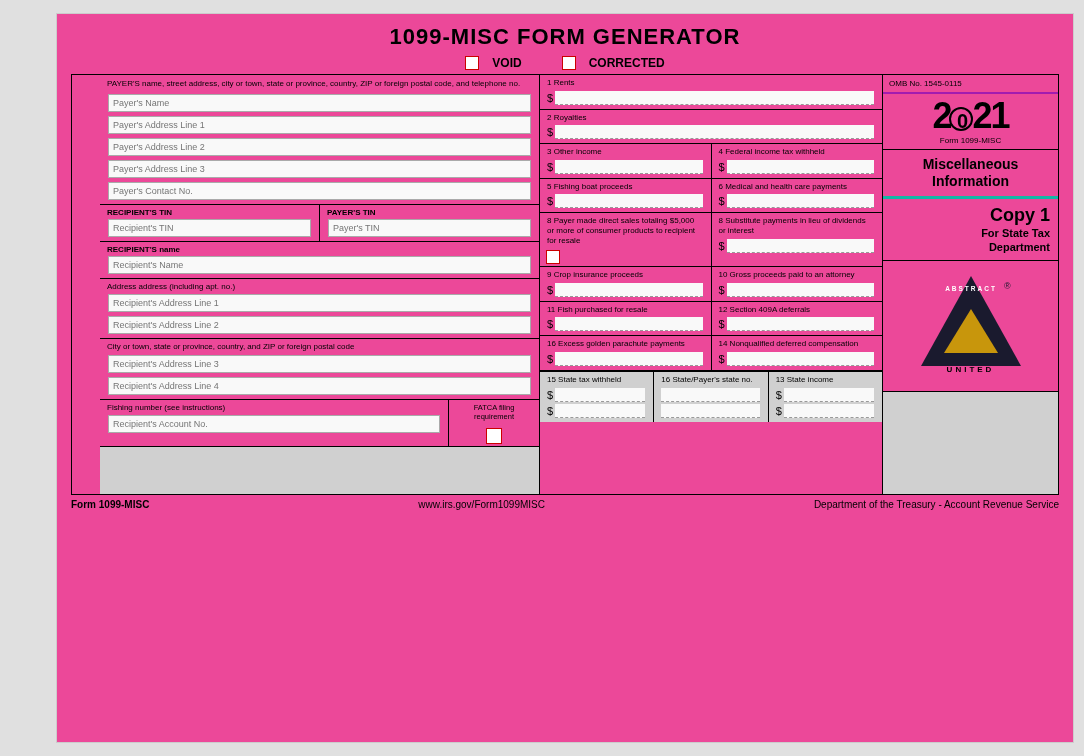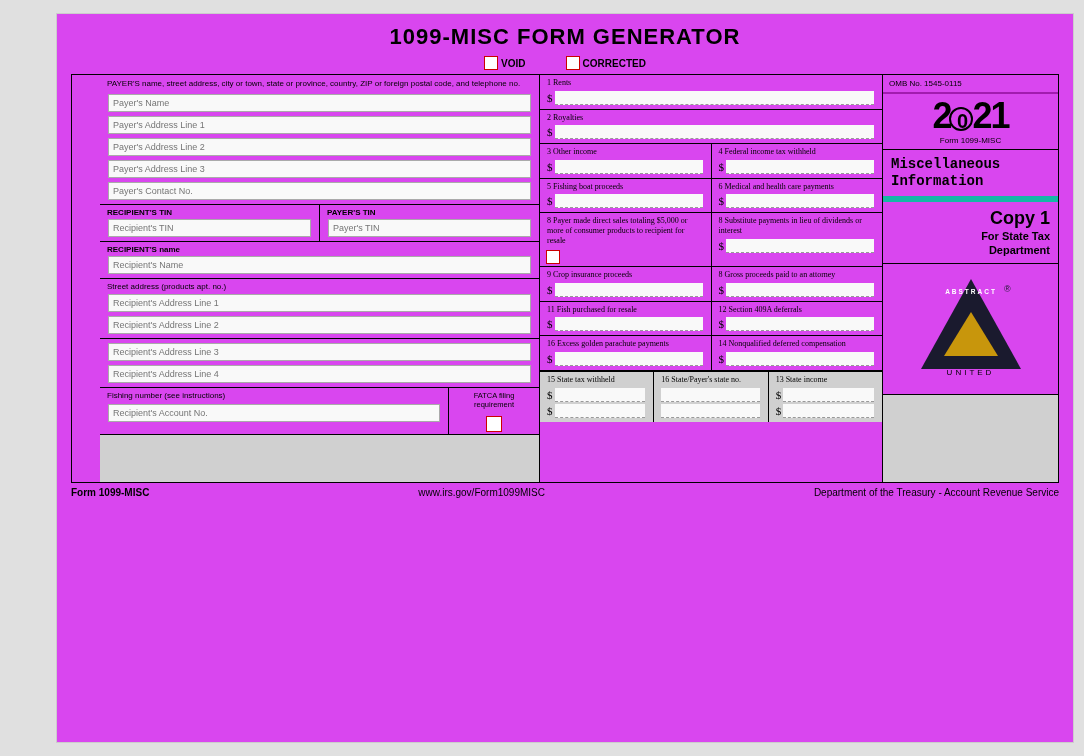--- a/index.html
+++ b/index.html
@@ -6,21 +6,21 @@
     body {
       font-family: Arial, sans-serif;
       background: #e0e0e0;
       display: flex;
       justify-content: center;
       align-items: center;
       min-height: 756px;
       padding: 10px;
     }
     .page {
-      background: #d946ef;
+      background: #ec4899;
       width: 1060px;
       min-height: 730px;
       border: 1px solid #ccc;
       padding: 10px 14px 8px 14px;
       margin-left: 46px;
     }
     .page-title {
       text-align: center;
       font-size: 22px;
       font-weight: bold;
@@ -30,22 +30,22 @@
     .void-corrected-row {
       display: flex;
       justify-content: center;
       align-items: center;
       gap: 40px;
       margin-bottom: 4px;
     }
     .check-label {
       display: flex;
       align-items: center;
-      gap: 3px;
-      font-size: 10px;
+      gap: 13px;
+      font-size: 12px;
       font-weight: bold;
     }
     .check-box {
       width: 14px;
       height: 14px;
       border: 1.5px solid #c00;
       display: inline-block;
       background: #fff;
     }
     .form-body {
@@ -61,21 +61,20 @@
       border-right: 1px solid #000;
       display: flex;
       flex-direction: column;
     }
     
     .col-mid {
       flex: 1;
       border-right: 1px solid #000;
       display: flex;
       flex-direction: column;
-      font-family: Liberation Serif, serif;
     }
     
     .col-right {
       width: 175px;
       min-width: 175px;
       display: flex;
       flex-direction: column;
     }
     .field-label {
       font-size: 8px;
@@ -215,23 +214,22 @@
       font-size: 20px;
       font-weight: bold;
       margin: 0 -1px;
     }
     .form-name-text {
       font-size: 8px;
       margin-top: 2px;
     }
     .misc-info-section {
       padding: 6px 8px;
-      border-bottom: 6px solid #14b8a6;
-      text-align: left;
-      font-family: Liberation Mono, monospace;
+      border-bottom: 3px solid #14b8a6;
+      text-align: center;
     }
     .misc-info-title {
       font-size: 14px;
       font-weight: bold;
       line-height: 1.2;
     }
     .copy-section {
       padding: 6px 8px;
       border-bottom: 1px solid #000;
       text-align: right;
@@ -312,26 +310,27 @@
           <input class="input-field-short" type="text" style="width: calc(100% - 8px);" placeholder="Payer's TIN">
         </div>
       </div>
 
       <div class="recipient-name-section">
         <div class="section-label-bold">RECIPIENT'S name</div>
         <input class="input-field" type="text" placeholder="Recipient's Name" style="">
       </div>
 
       <div class="street-section">
-        <div class="field-label">Street address (products apt. no.)</div>
+        <div class="field-label">Address address (including apt. no.)</div>
         <input class="input-field" type="text" placeholder="Recipient's Address Line 1" style="">
         <input class="input-field" type="text" placeholder="Recipient's Address Line 2" style="">
       </div>
 
       <div class="city-section">
+        <div class="field-label">City or town, state or province, country, and ZIP or foreign postal code</div>
         <input class="input-field" type="text" placeholder="Recipient's Address Line 3" style="">
         <input class="input-field" type="text" placeholder="Recipient's Address Line 4" style="">
       </div>
 
       <div class="account-fatca-row">
         <div class="account-section">
           <div class="field-label">Fishing number (see instructions)</div>
           <input class="input-field" type="text" placeholder="Recipient's Account No." style="">
         </div>
         <div class="fatca-section">
@@ -421,21 +420,21 @@
 
       <div class="mid-row">
         <div class="mid-cell">
           <div class="field-label">9 Crop insurance proceeds</div>
           <div class="dollar-input">
             <span class="dollar-sign">$</span>
             <div class="dollar-line"></div>
           </div>
         </div>
         <div class="mid-cell">
-          <div class="field-label">8 Gross proceeds paid to an attorney</div>
+          <div class="field-label">10 Gross proceeds paid to an attorney</div>
           <div class="dollar-input">
             <span class="dollar-sign">$</span>
             <div class="dollar-line"></div>
           </div>
         </div>
       </div>
 
       <div class="mid-row">
         <div class="mid-cell">
           <div class="field-label">11 Fish purchased for resale</div>
@@ -538,21 +537,21 @@
           <svg width="110" height="100">
 
             <polygon points="55,5 105,95 5,95" fill="#1a1a2e"></polygon>
 
             <polygon points="55,38 82,82 28,82" fill="#c8960c"></polygon>
 
             <text x="88" y="18" font-size="9" fill="#1a1a2e" font-family="Arial">®</text>
 
             <text x="55" y="20" font-size="6.5" fill="#fff" font-family="Arial" font-weight="bold" text-anchor="middle" letter-spacing="2">ABSTRACT</text>
           </svg>
-          <div style="text-align:center; font-size:8px; font-weight:normal; letter-spacing:3px; margin-top:-10px;">UNITED</div>
+          <div style="text-align:center; font-size:8px; font-weight:bold; letter-spacing:3px; margin-top:-10px;">UNITED</div>
         </div>
       </div>
 
       <div style="background:#d0d0d0; flex:1; border-top:1px solid #000; min-height:48px;">
       </div>
 
     </div>
 
   </div>
 

